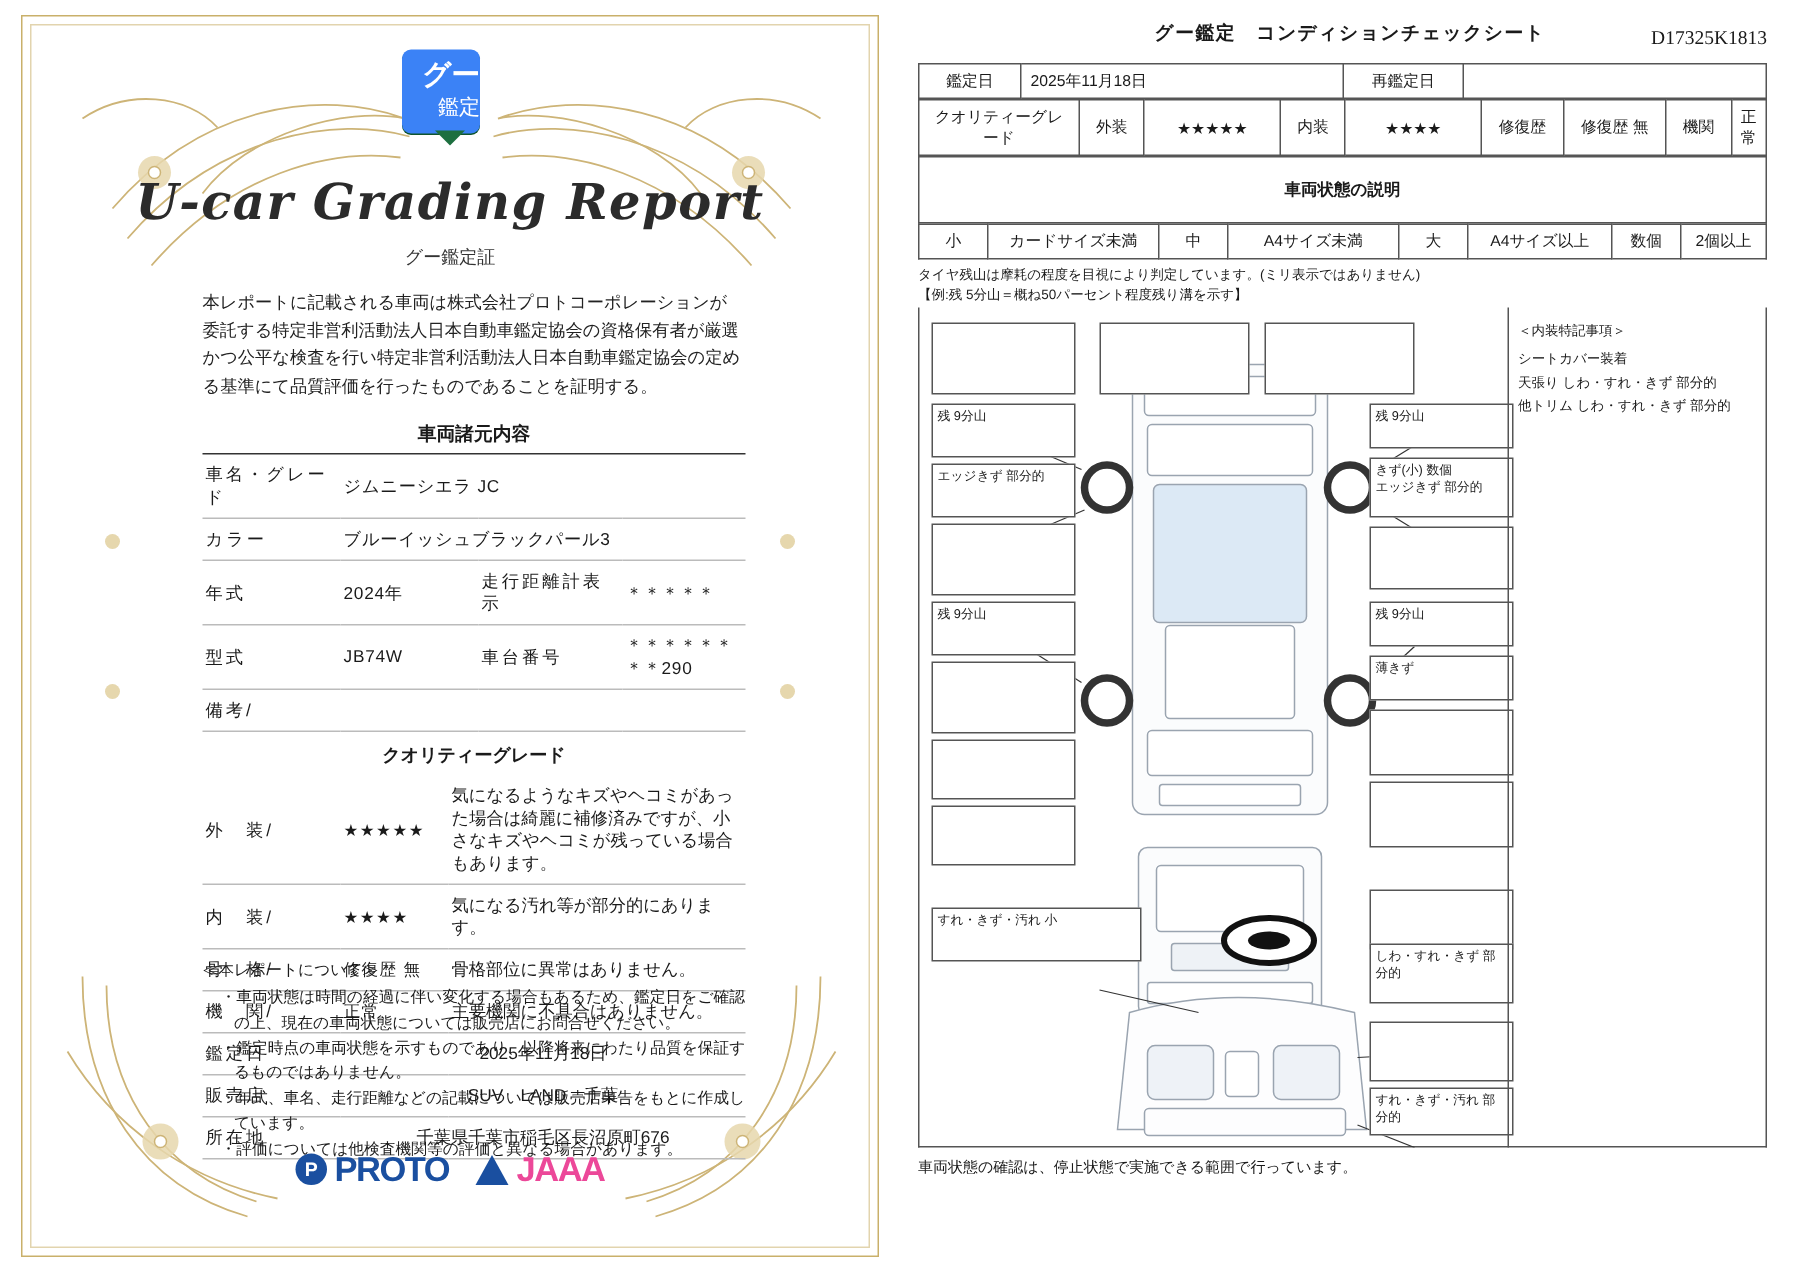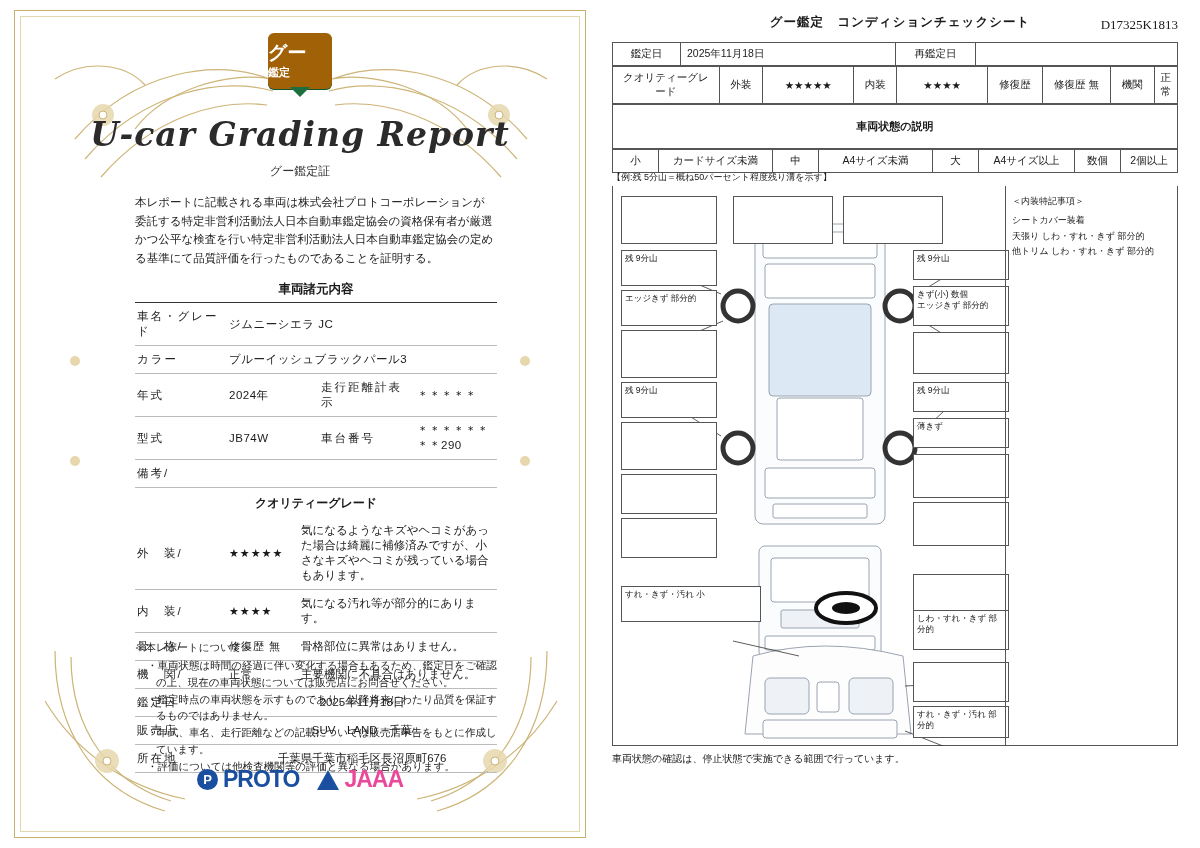--- a/index.html
+++ b/index.html
@@ -26,32 +26,32 @@
   .cert-frame:before {
     content:""; position:absolute; inset:5px; border:1px solid #e2d4ae;
   }
   .ornament { position:absolute; pointer-events:none; }
 
   .logo-badge {
     position:absolute; left:50%; transform:translateX(-50%); top:22px;
     width:64px; height:66px;
   }
   .badge-shape {
-    width:64px; height:56px; background:#a16207;
+    width:52px; height:56px; background:#3b82f6;
     border-radius:6px;
-    display:flex; flex-direction:column; align-items:flex-start; justify-content:center;
+    display:flex; flex-direction:column; align-items:flex-end; justify-content:center;
     color:#fff;
     box-shadow:0 1px 0 #10552d;
   }
   .badge-shape:after {
     content:""; position:absolute; left:50%; bottom:2px; transform:translateX(-50%);
     width:0;height:0;border-left:10px solid transparent;border-right:10px solid transparent;border-top:10px solid #1d6f3f;
   }
   .badge-top { font-size:19px; font-weight:bold; line-height:1; font-family:"DejaVu Sans", sans-serif;}
-  .badge-bot { font-size:11px; margin-top:3px; font-family:"DejaVu Sans", sans-serif;font-weight:bold;}
+  .badge-bot { font-size:14px; margin-top:3px; font-family:"DejaVu Sans", sans-serif;}
 
   .title-script {
     position:absolute; top:104px; left:0; right:0; text-align:center;
     font-family:"DejaVu Serif", serif;
     font-style:italic; font-weight:bold;
     font-size:33px; letter-spacing:1px;
     color:#2b2b2b;
   }
   .title-sub {
     position:absolute; top:152px; left:0; right:0; text-align:center;
@@ -348,20 +348,21 @@
         <td style="width:46px" class="c">中</td>
         <td style="width:114px" class="c">A4サイズ未満</td>
         <td style="width:46px" class="c">大</td>
         <td style="width:96px" class="c">A4サイズ以上</td>
         <td style="width:46px" class="c">数個</td>
         <td class="c">2個以上</td>
       </tr>
     </tbody>
       </table>
 
+    <div class="note-small">タイヤ残山は摩耗の程度を目視により判定しています。(ミリ表示ではありません)</div>
     <div class="note-small" style="margin-top:-2px">【例:残 5分山＝概ね50パーセント程度残り溝を示す】</div>
 
     <div class="diagram">
 
       <svg class="art" width="566" height="560" viewBox="0 0 566 560">
         <g stroke="#9aa4b0" fill="none" stroke-width="1">
 
           <rect x="142" y="38" width="130" height="300" rx="8" fill="#fbfcfd"></rect>
           <rect x="150" y="46" width="114" height="26" rx="3" fill="#fff"></rect>
           <rect x="152" y="78" width="110" height="34" rx="3" fill="#fff"></rect>

